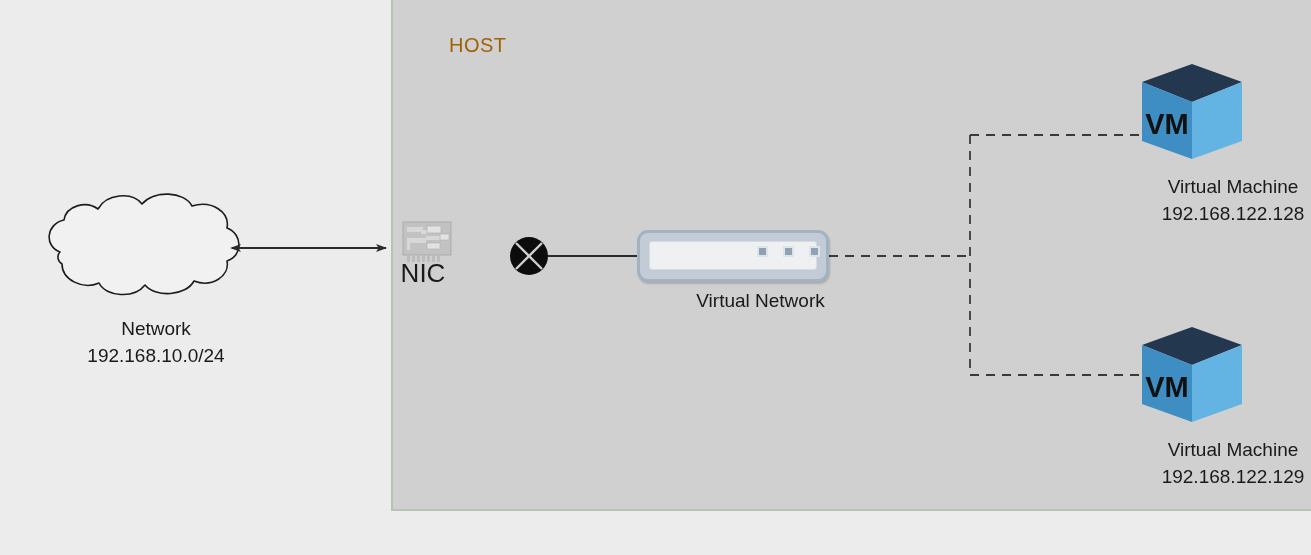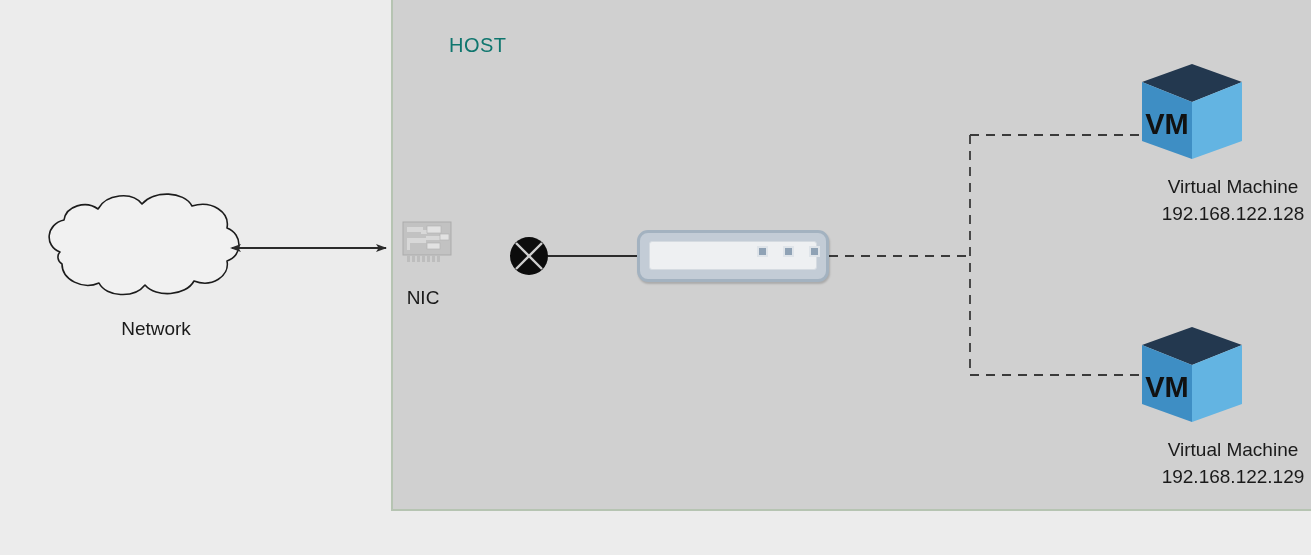--- a/index.html
+++ b/index.html
@@ -26,21 +26,21 @@
     background: #d0d0d0;
     border-left: 2px solid #b6c4b2;
     border-bottom: 2px solid #b6c4b2;
     box-sizing: border-box;
   }
   #host-label {
     position: absolute;
     left: 449px;
     top: 34px;
     font-size: 20px;
-    color: #0f766e;
+    color: #a16207;
     letter-spacing: 0.5px;
     white-space: nowrap;
   }
 
   
   #vector-layer {
     position: absolute;
     left: 0;
     top: 0;
     width: 1311px;
@@ -53,21 +53,21 @@
     position: absolute;
     font-size: 19px;
     color: #1a1a1a;
     text-align: center;
     line-height: 27px;
     white-space: nowrap;
   }
   .node-label .lbl-line { display: block; }
 
   #network-label { left: 0px;    top: 315px; width: 272px; padding-left: 20px; }
-  #nic-label     { left: 368px;  top: 284px; width: 110px; font-size: 19px; }
+  #nic-label     { left: 368px;  top: 260px; width: 110px; font-size: 26px; }
   #vnet-label    { left: 613px;  top: 287px; width: 295px; }
   #vm1-label     { left: 1078px; top: 173px; width: 310px; }
   #vm2-label     { left: 1078px; top: 436px; width: 310px; }
 
   
   .nic-icon {
     position: absolute;
     left: 402px;
     top: 221px;
     width: 52px;
@@ -210,27 +210,29 @@
 
   <svg class="vm-cube" id="vm-cube-2" viewBox="0 0 108 100" xmlns="http://www.w3.org/2000/svg">
     <polygon points="4,20 54,2 104,20 54,40" fill="#23384f"></polygon>
     <polygon points="4,20 54,40 54,97 4,79" fill="#3e8ec4"></polygon>
     <polygon points="104,20 104,79 54,97 54,40" fill="#63b4e2"></polygon>
     <text x="29" y="72" font-family="Liberation Sans, sans-serif" font-size="29" font-weight="bold" fill="#111111" text-anchor="middle">VM</text>
   </svg>
 
   <div class="node-label" id="network-label">
     <span class="lbl-line">Network</span>
+    <span class="lbl-line">192.168.10.0/24</span>
   </div>
 
   <div class="node-label" id="nic-label">
     <span class="lbl-line">NIC</span>
   </div>
 
   <div class="node-label" id="vnet-label">
+    <span class="lbl-line">Virtual Network</span>
   </div>
 
   <div class="node-label" id="vm1-label">
     <span class="lbl-line">Virtual Machine</span>
     <span class="lbl-line">192.168.122.128</span>
   </div>
 
   <div class="node-label" id="vm2-label">
     <span class="lbl-line">Virtual Machine</span>
     <span class="lbl-line">192.168.122.129</span>

